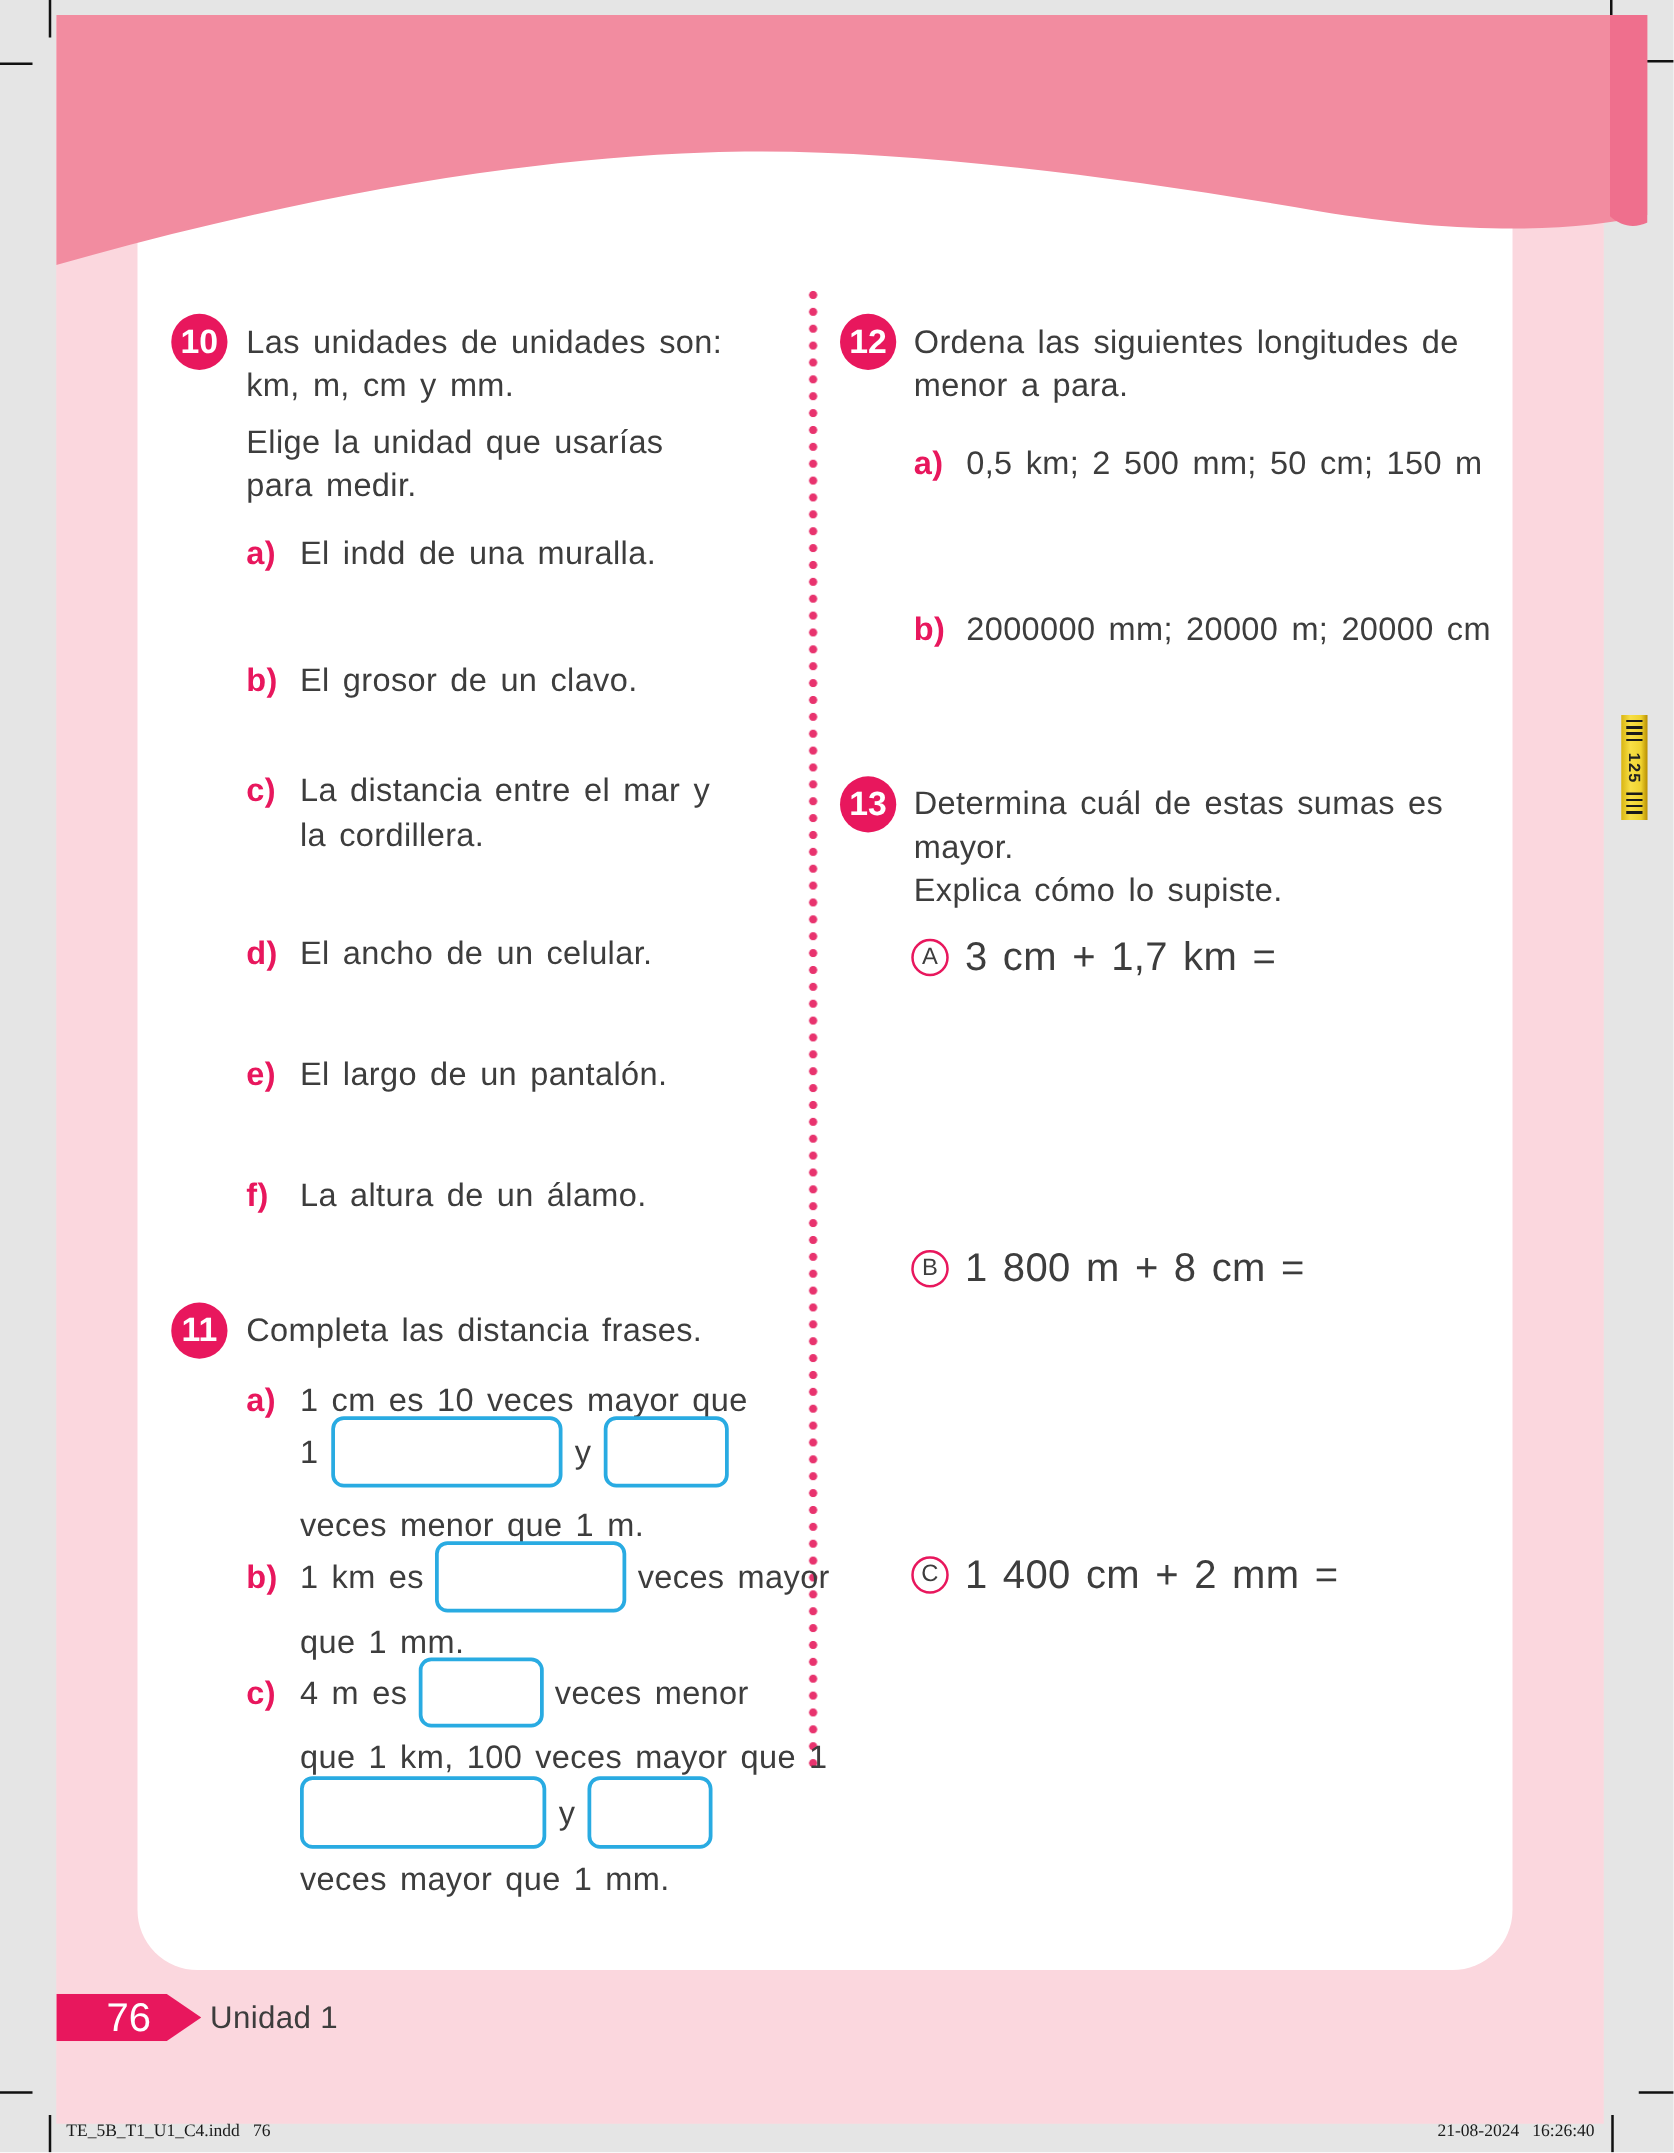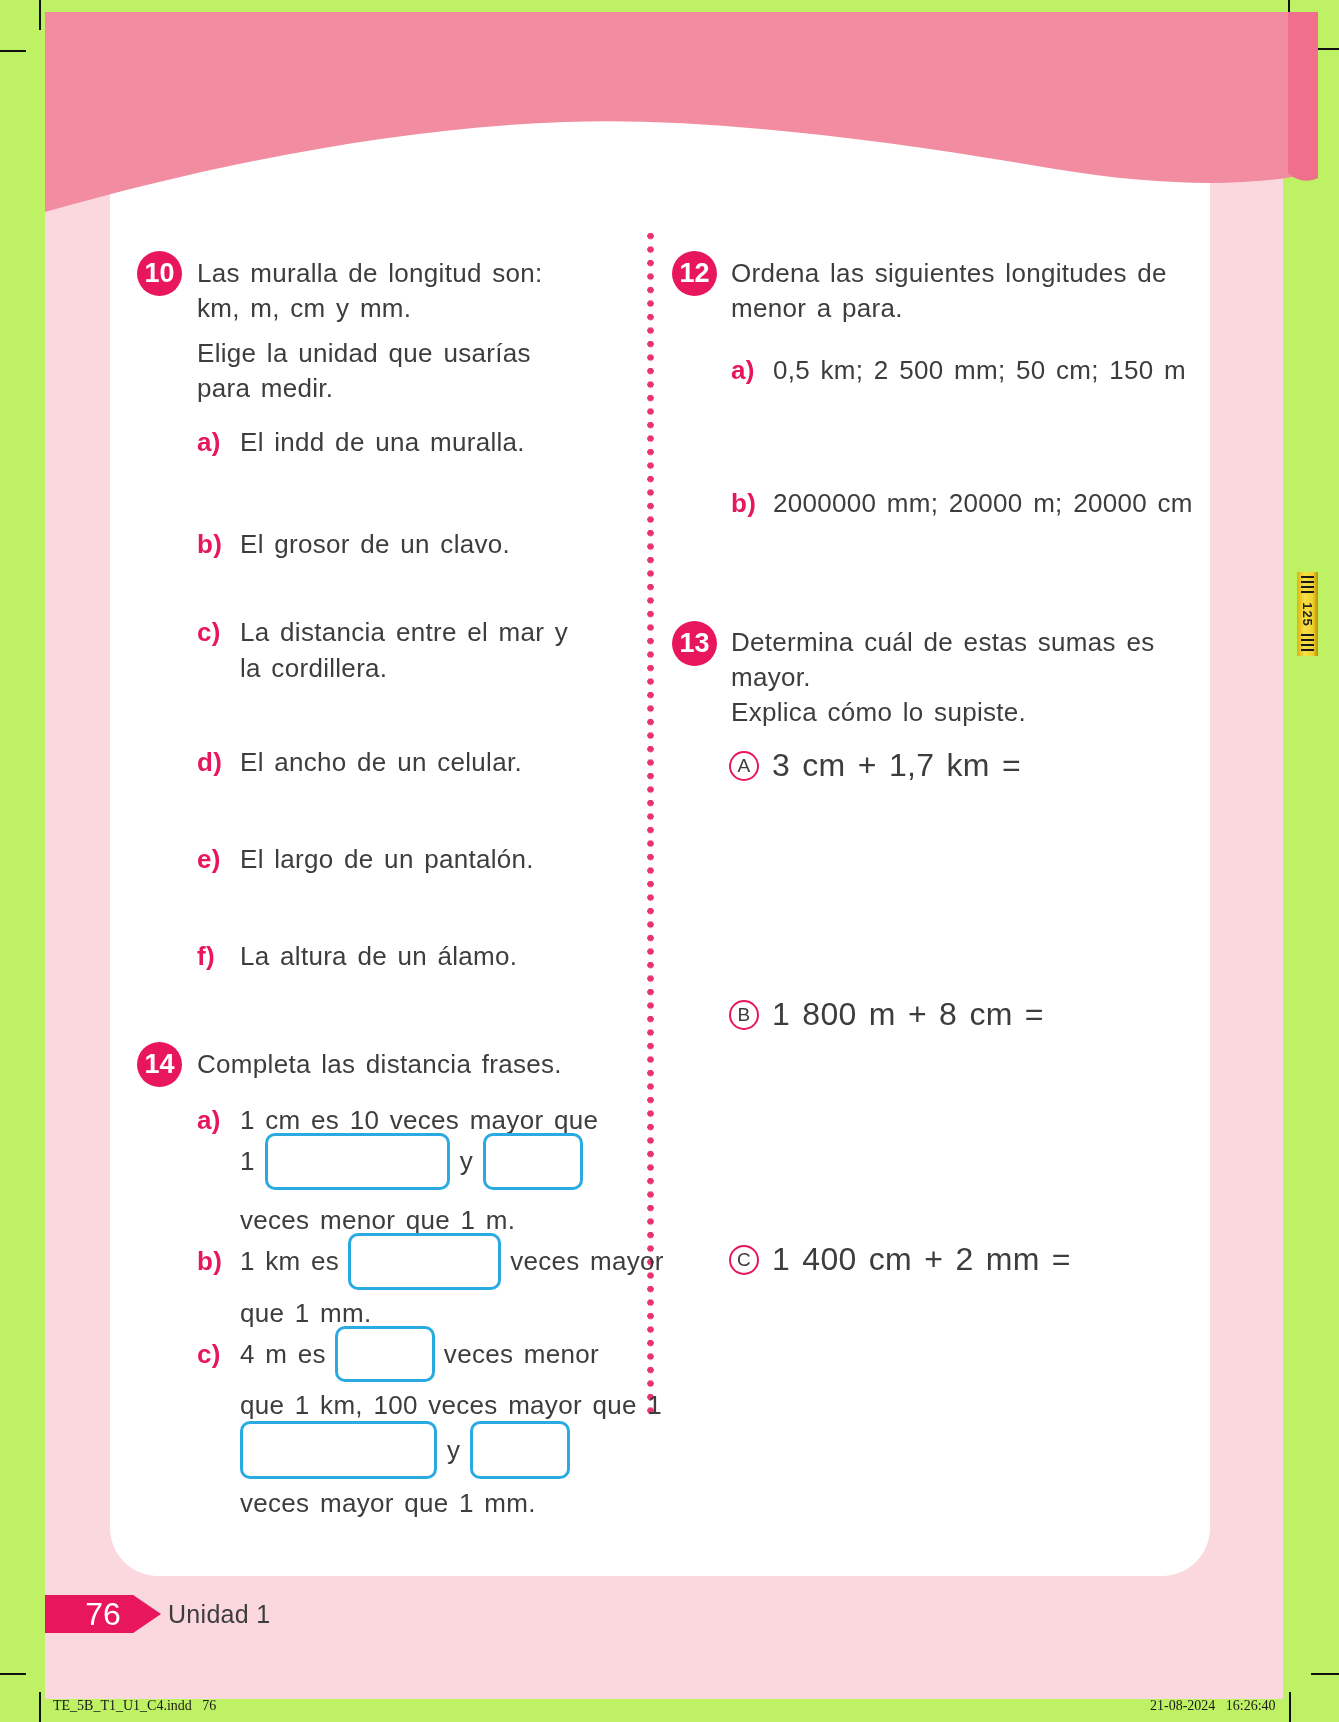--- a/index.html
+++ b/index.html
@@ -1,16 +1,16 @@
 <!DOCTYPE html>
 <html><head>
 <meta charset="utf-8">
 <style>
   html,body{margin:0;padding:0;background:#ffffff;}
-  #page{position:relative;width:1339px;height:1722px;background:#bef264;overflow:hidden;
+  #page{position:relative;width:1339px;height:1722px;background:#e5e5e5;overflow:hidden;
         font-family:"Liberation Sans","DejaVu Sans",sans-serif;}
   
   .page-bg{position:absolute;left:45px;top:14px;width:1238px;height:1685px;background:#FBD7DE;}
   .card{position:absolute;left:110px;top:120px;width:1100px;height:1456px;background:#ffffff;border-radius:48px;}
   .wave-svg{position:absolute;left:45px;top:12px;width:1273px;height:205px;}
   
   .crop{position:absolute;background:#111;}
   
   .line{position:absolute;font-size:26px;color:#3D3D3D;line-height:35px;letter-spacing:.3px;word-spacing:3px;white-space:nowrap;}
   .line .blk{display:block;}
@@ -62,21 +62,21 @@
     <path d="M0 0 H1273 V160 C1215 174 1125 176 1010 157 C830 126 655 105 520 110 C350 116 170 152 0 200 Z" fill="#F28CA0"></path>
     <path d="M1243 0 H1273 V166 C1262 171 1252 169 1243 161 Z" fill="#EF6F8D"></path>
   </svg>
 
   <div class="divider"></div>
 
   <div class="num-circle" style="left:137px;top:251px">
     <span>10</span>
   </div>
   <div class="line" style="left:197px;top:256px">
-    <span class="blk">Las muralla de longitud son:</span>
+    <span class="blk">Las unidades de unidades son:</span>
     <span class="blk">km, m, cm y mm.</span>
   </div>
   <div class="line" style="left:197px;top:336px">
     <span class="blk">Elige la unidad que usarías</span>
     <span class="blk">para medir.</span>
   </div>
 
   <div class="line" style="left:197px;top:425px">
     <span class="lbl">a)</span><span>El indd de una muralla.</span>
   </div>
@@ -91,21 +91,21 @@
     <span class="lbl">d)</span><span>El ancho de un celular.</span>
   </div>
   <div class="line" style="left:197px;top:842px">
     <span class="lbl">e)</span><span>El largo de un pantalón.</span>
   </div>
   <div class="line" style="left:197px;top:939px">
     <span class="lbl">f)</span><span>La altura de un álamo.</span>
   </div>
 
   <div class="num-circle" style="left:137px;top:1042px">
-    <span>14</span>
+    <span>11</span>
   </div>
   <div class="line" style="left:197px;top:1047px">
     <span>Completa las distancia frases.</span>
   </div>
 
   <div class="line" style="left:197px;top:1103px">
     <span class="lbl">a)</span><span>1 cm es 10 veces mayor que</span>
   </div>
   <div class="flexrow" style="left:240px;top:1133px">
     <span>1</span>

